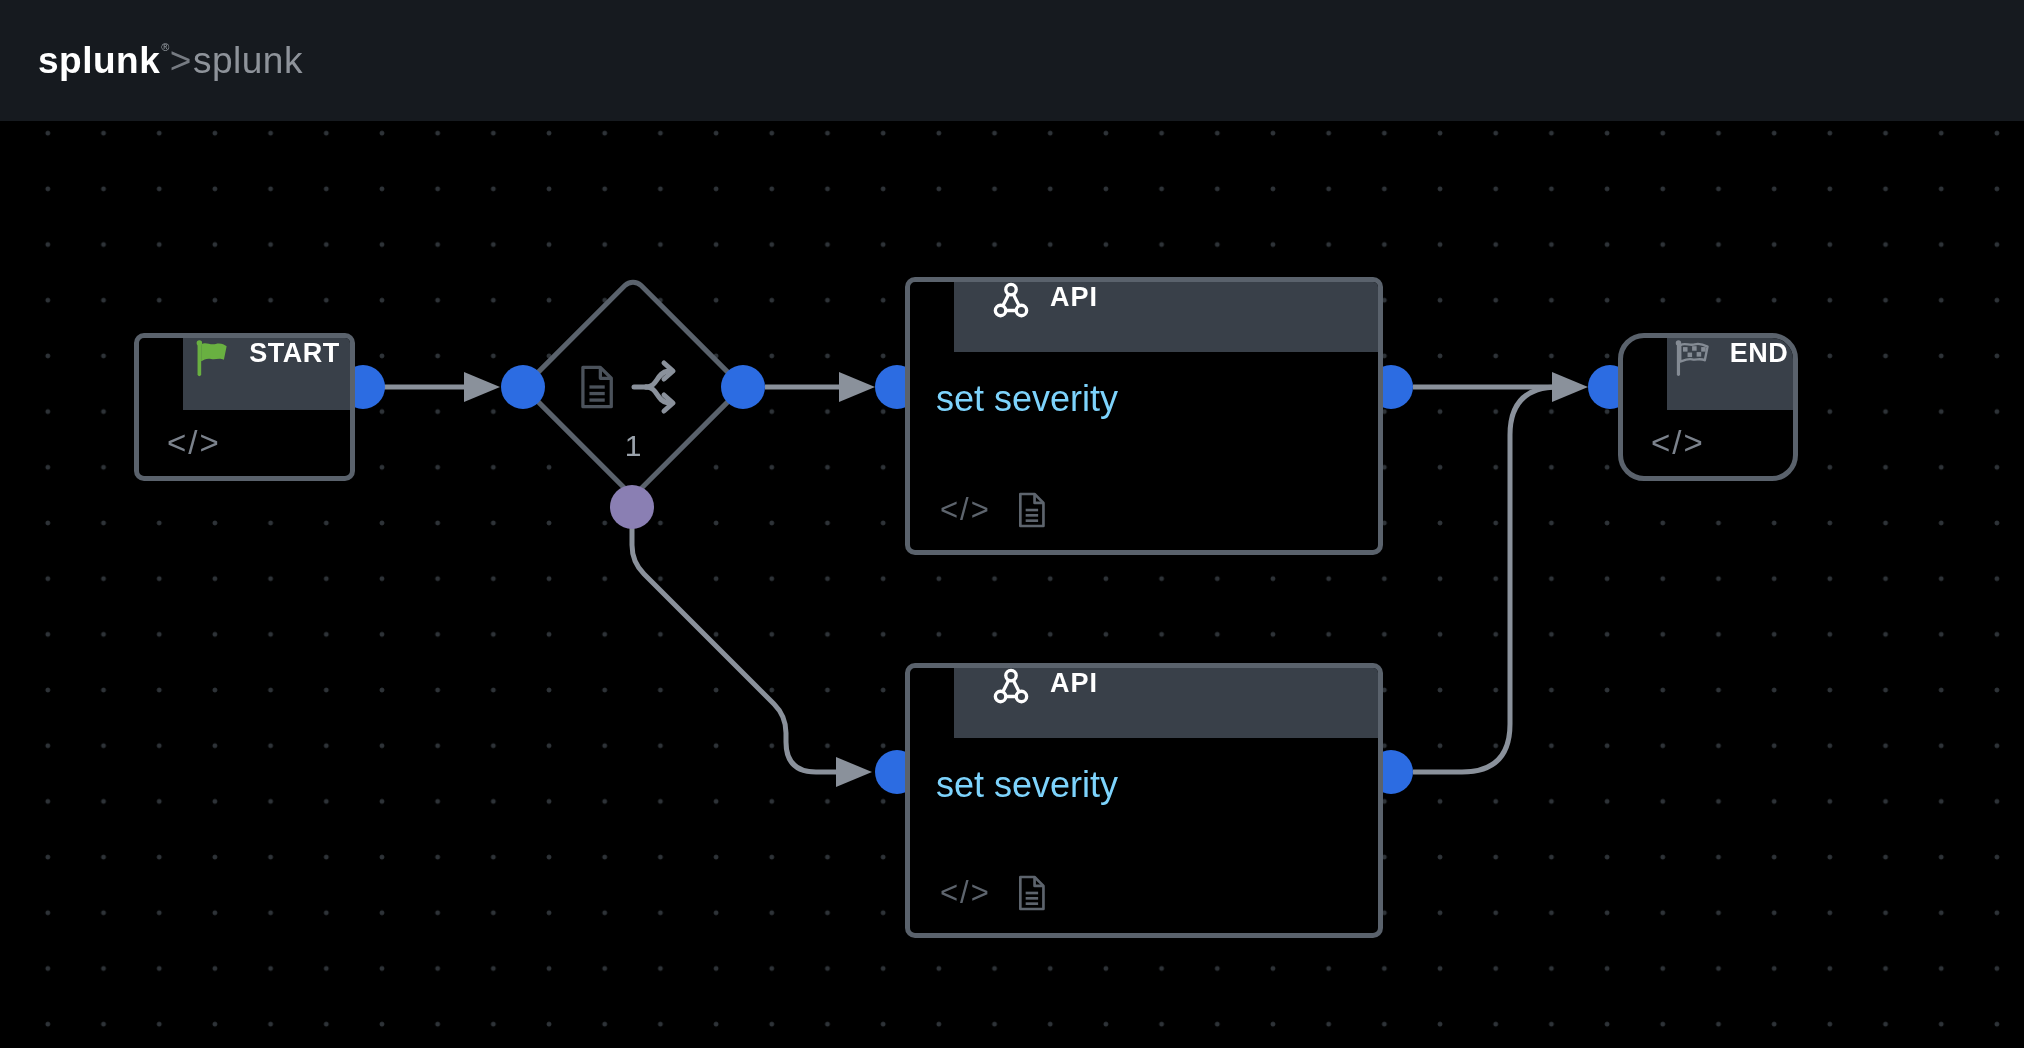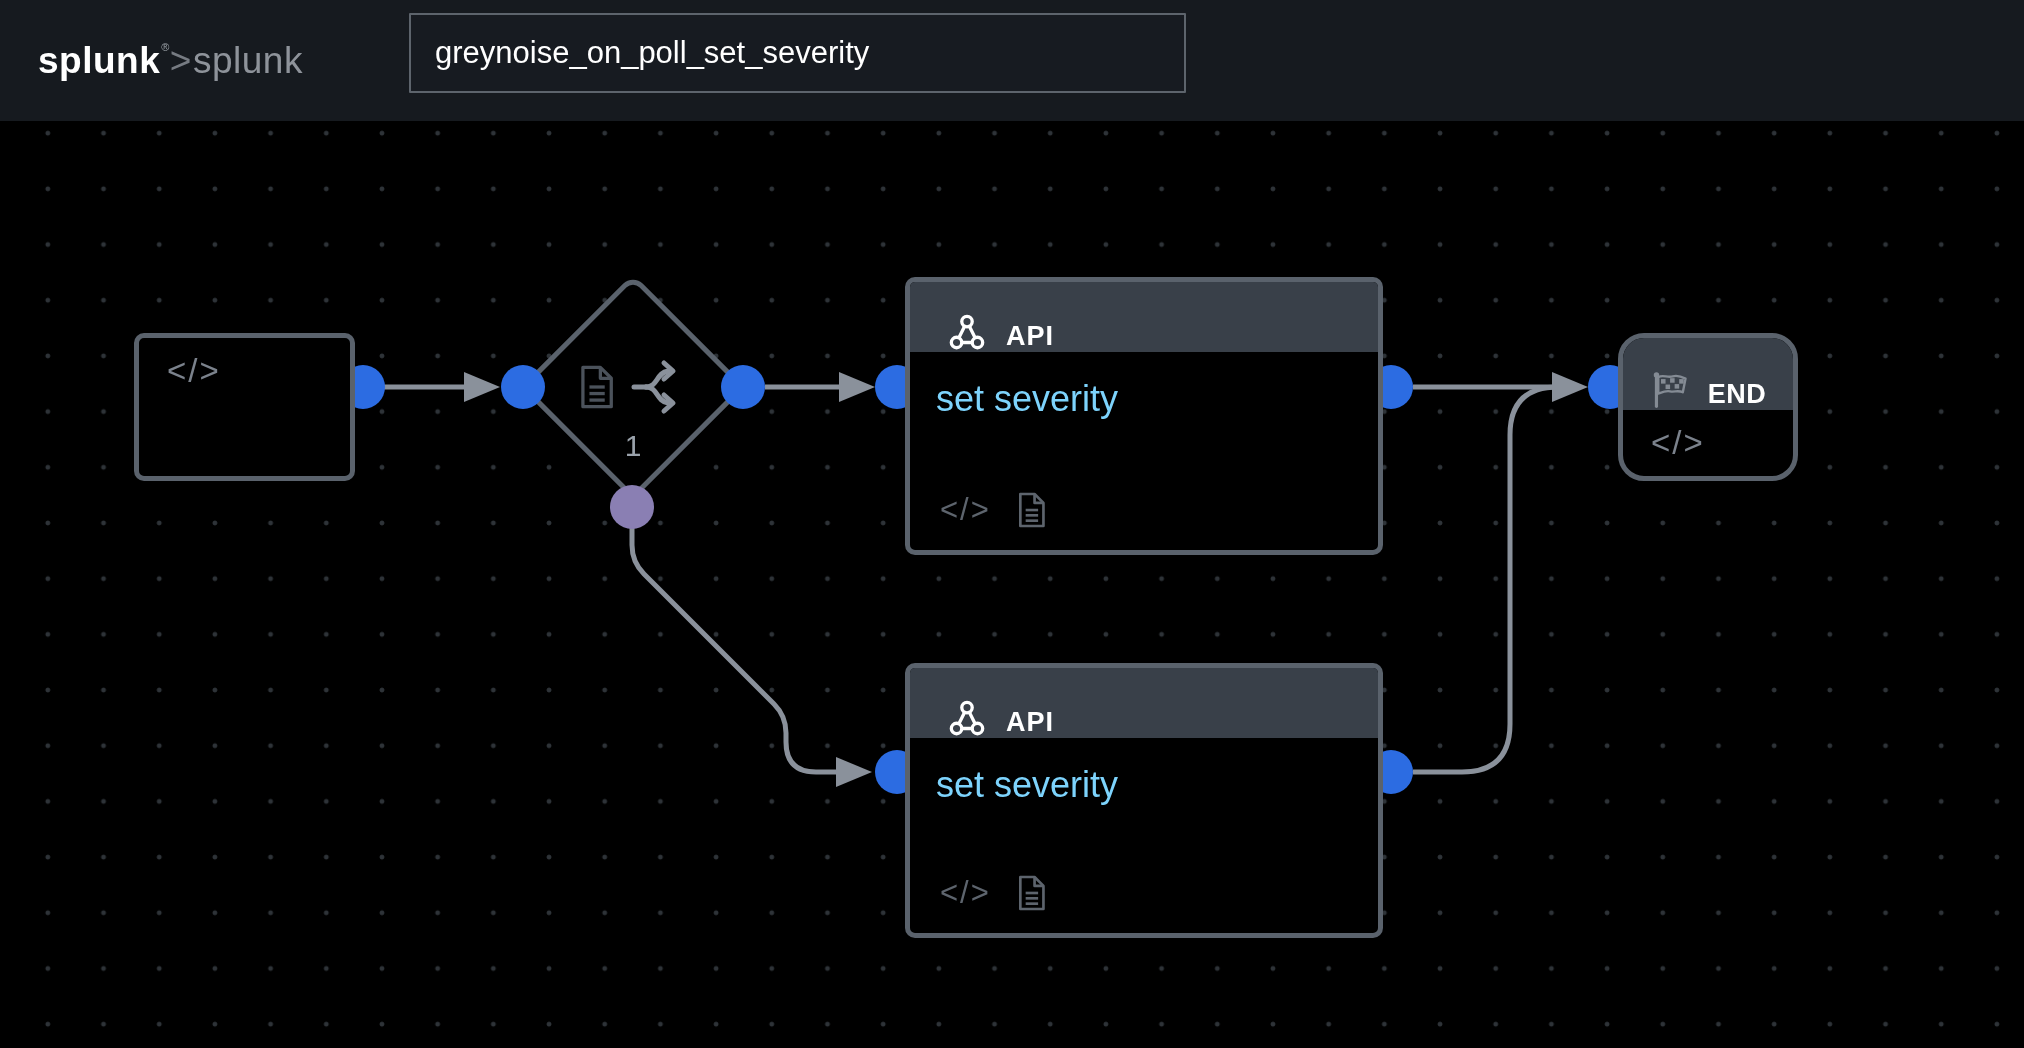--- a/index.html
+++ b/index.html
@@ -21,21 +21,21 @@
   
   #canvas{position:absolute;left:0;top:121px;width:2024px;height:927px;background:#000;
       background-image:radial-gradient(circle,#2e3338 2px,rgba(0,0,0,0) 2.8px);
       background-size:55.7px 55.7px;background-position:20px 40px;}
 
   #edges{position:absolute;left:0;top:0;width:2024px;height:927px;z-index:1;}
 
   
   .node{position:absolute;box-sizing:border-box;border:5px solid #5a626c;border-radius:10px;
         background:#000;z-index:2;overflow:hidden;}
-  .node-header{background:#394049;display:flex;align-items:flex-end;color:#fff;}
+  .node-header{background:#394049;display:flex;align-items:flex-start;color:#fff;margin-left:44px;}
   .hdr-center{justify-content:center;gap:16px;}
   .hdr-left{padding-left:38px;gap:20px;}
   .cap-label{font-size:27px;font-weight:600;color:#fff;letter-spacing:.5px;}
   .badge-label{font-size:27px;font-weight:700;color:#fff;letter-spacing:1px;}
   .code-glyph{font-size:33px;font-weight:400;color:#7b828c;letter-spacing:2px;}
   .small-code{font-size:31px;color:#5d646d;}
 
   #node-start{left:134px;top:212px;width:221px;height:148px;}
   #node-end{left:1618px;top:212px;width:180px;height:148px;border-radius:26px;}
   #node-start .node-header,#node-end .node-header{height:72px;}
@@ -71,21 +71,20 @@
 
 <div id="app">
 
   <div id="topbar">
     <div id="logo">
       <span class="brand">splunk</span>
         <span class="tm">®</span>
         <span class="chev">&gt;</span>
         <span class="prod">splunk</span>
     </div>
-    <input id="name-input" type="text" value="greynoise_on_poll_set_severity" style="">
   </div>
 
   <div id="canvas">
 
     <svg id="edges" viewBox="0 0 2024 927" xmlns="http://www.w3.org/2000/svg">
       <g stroke="#8a919b" stroke-width="5" fill="none">
         <path d="M 380 266 L 465 266"></path>
         <path d="M 765 266 L 840 266"></path>
         <path d="M 1413 266 L 1552 266"></path>
         <path d="M 1413 651 L 1462 651 Q 1510 651 1510 603 L 1510 314 Q 1510 266 1558 266 L 1566 266"></path>
@@ -101,20 +100,28 @@
         <circle cx="363" cy="266" r="22"></circle>
         <circle cx="897" cy="266" r="22"></circle>
         <circle cx="1391" cy="266" r="22"></circle>
         <circle cx="1610" cy="266" r="22"></circle>
         <circle cx="897" cy="651" r="22"></circle>
         <circle cx="1391" cy="651" r="22"></circle>
       </g>
     </svg>
 
     <div class="node" id="node-start">
+      <div class="node-header hdr-center">
+        <svg width="40" height="40" viewBox="0 0 44 44">
+          <circle cx="7" cy="5.5" r="3" fill="#69b041"></circle>
+          <line x1="7" y1="6" x2="7" y2="40" stroke="#69b041" stroke-width="4" stroke-linecap="round"></line>
+          <path d="M9,7 C14,3.5 19,8.5 25,6.5 C30,5 34,7 37,9 L34,24 C29,21.5 25,24 20,23 C15,22 12,24 9,25.5 Z" fill="#69b041"></path>
+        </svg>
+        <span class="cap-label">START</span>
+      </div>
       <div class="flag-body">
         <span class="code-glyph">&lt;/&gt;</span>
       </div>
     </div>
 
     <div id="diamond">
       <div id="diamond-inner">
         <div id="diamond-icons">
           <svg width="40" height="48" viewBox="0 0 36 44" fill="none" stroke="#4b525b" stroke-width="3" stroke-linejoin="round">
             <path d="M6,4 H22 L32,14 V40 H6 Z"></path>

